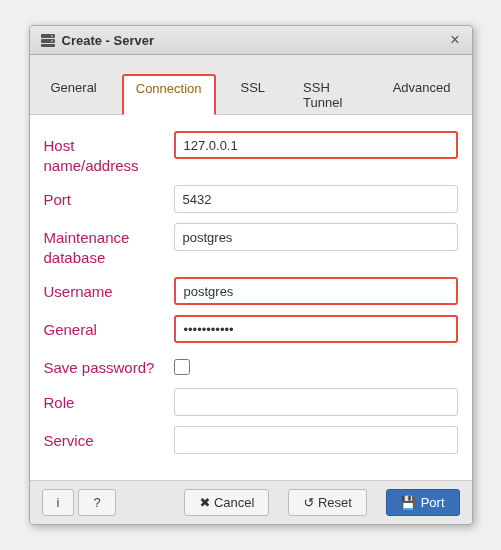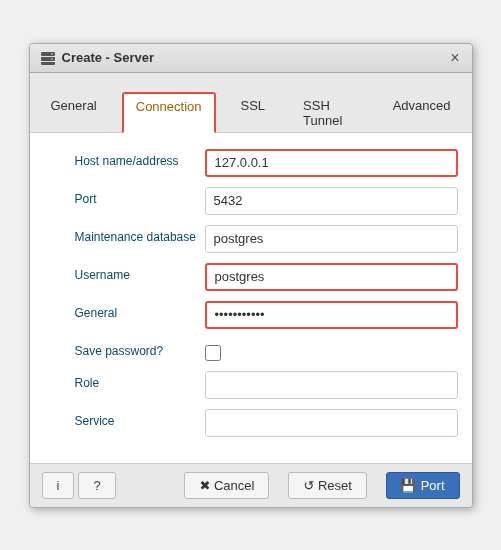--- a/index.html
+++ b/index.html
@@ -97,24 +97,23 @@
     .form-row {
       display: flex;
       align-items: flex-start;
       margin-bottom: 10px;
     }
 
     .form-label {
       width: 130px;
       min-width: 130px;
       padding-top: 5px;
-      color: #0c4a6e;
-      font-size: 12px;
+      color: #be185d;
+      font-size: 15px;
       line-height: 1.3;
-      margin-left: 31px;
     }
 
     .form-control {
       flex: 1;
       height: 28px;
       border: 1px solid #ccc;
       border-radius: 3px;
       padding: 4px 8px;
       font-size: 13px;
       color: #333;

